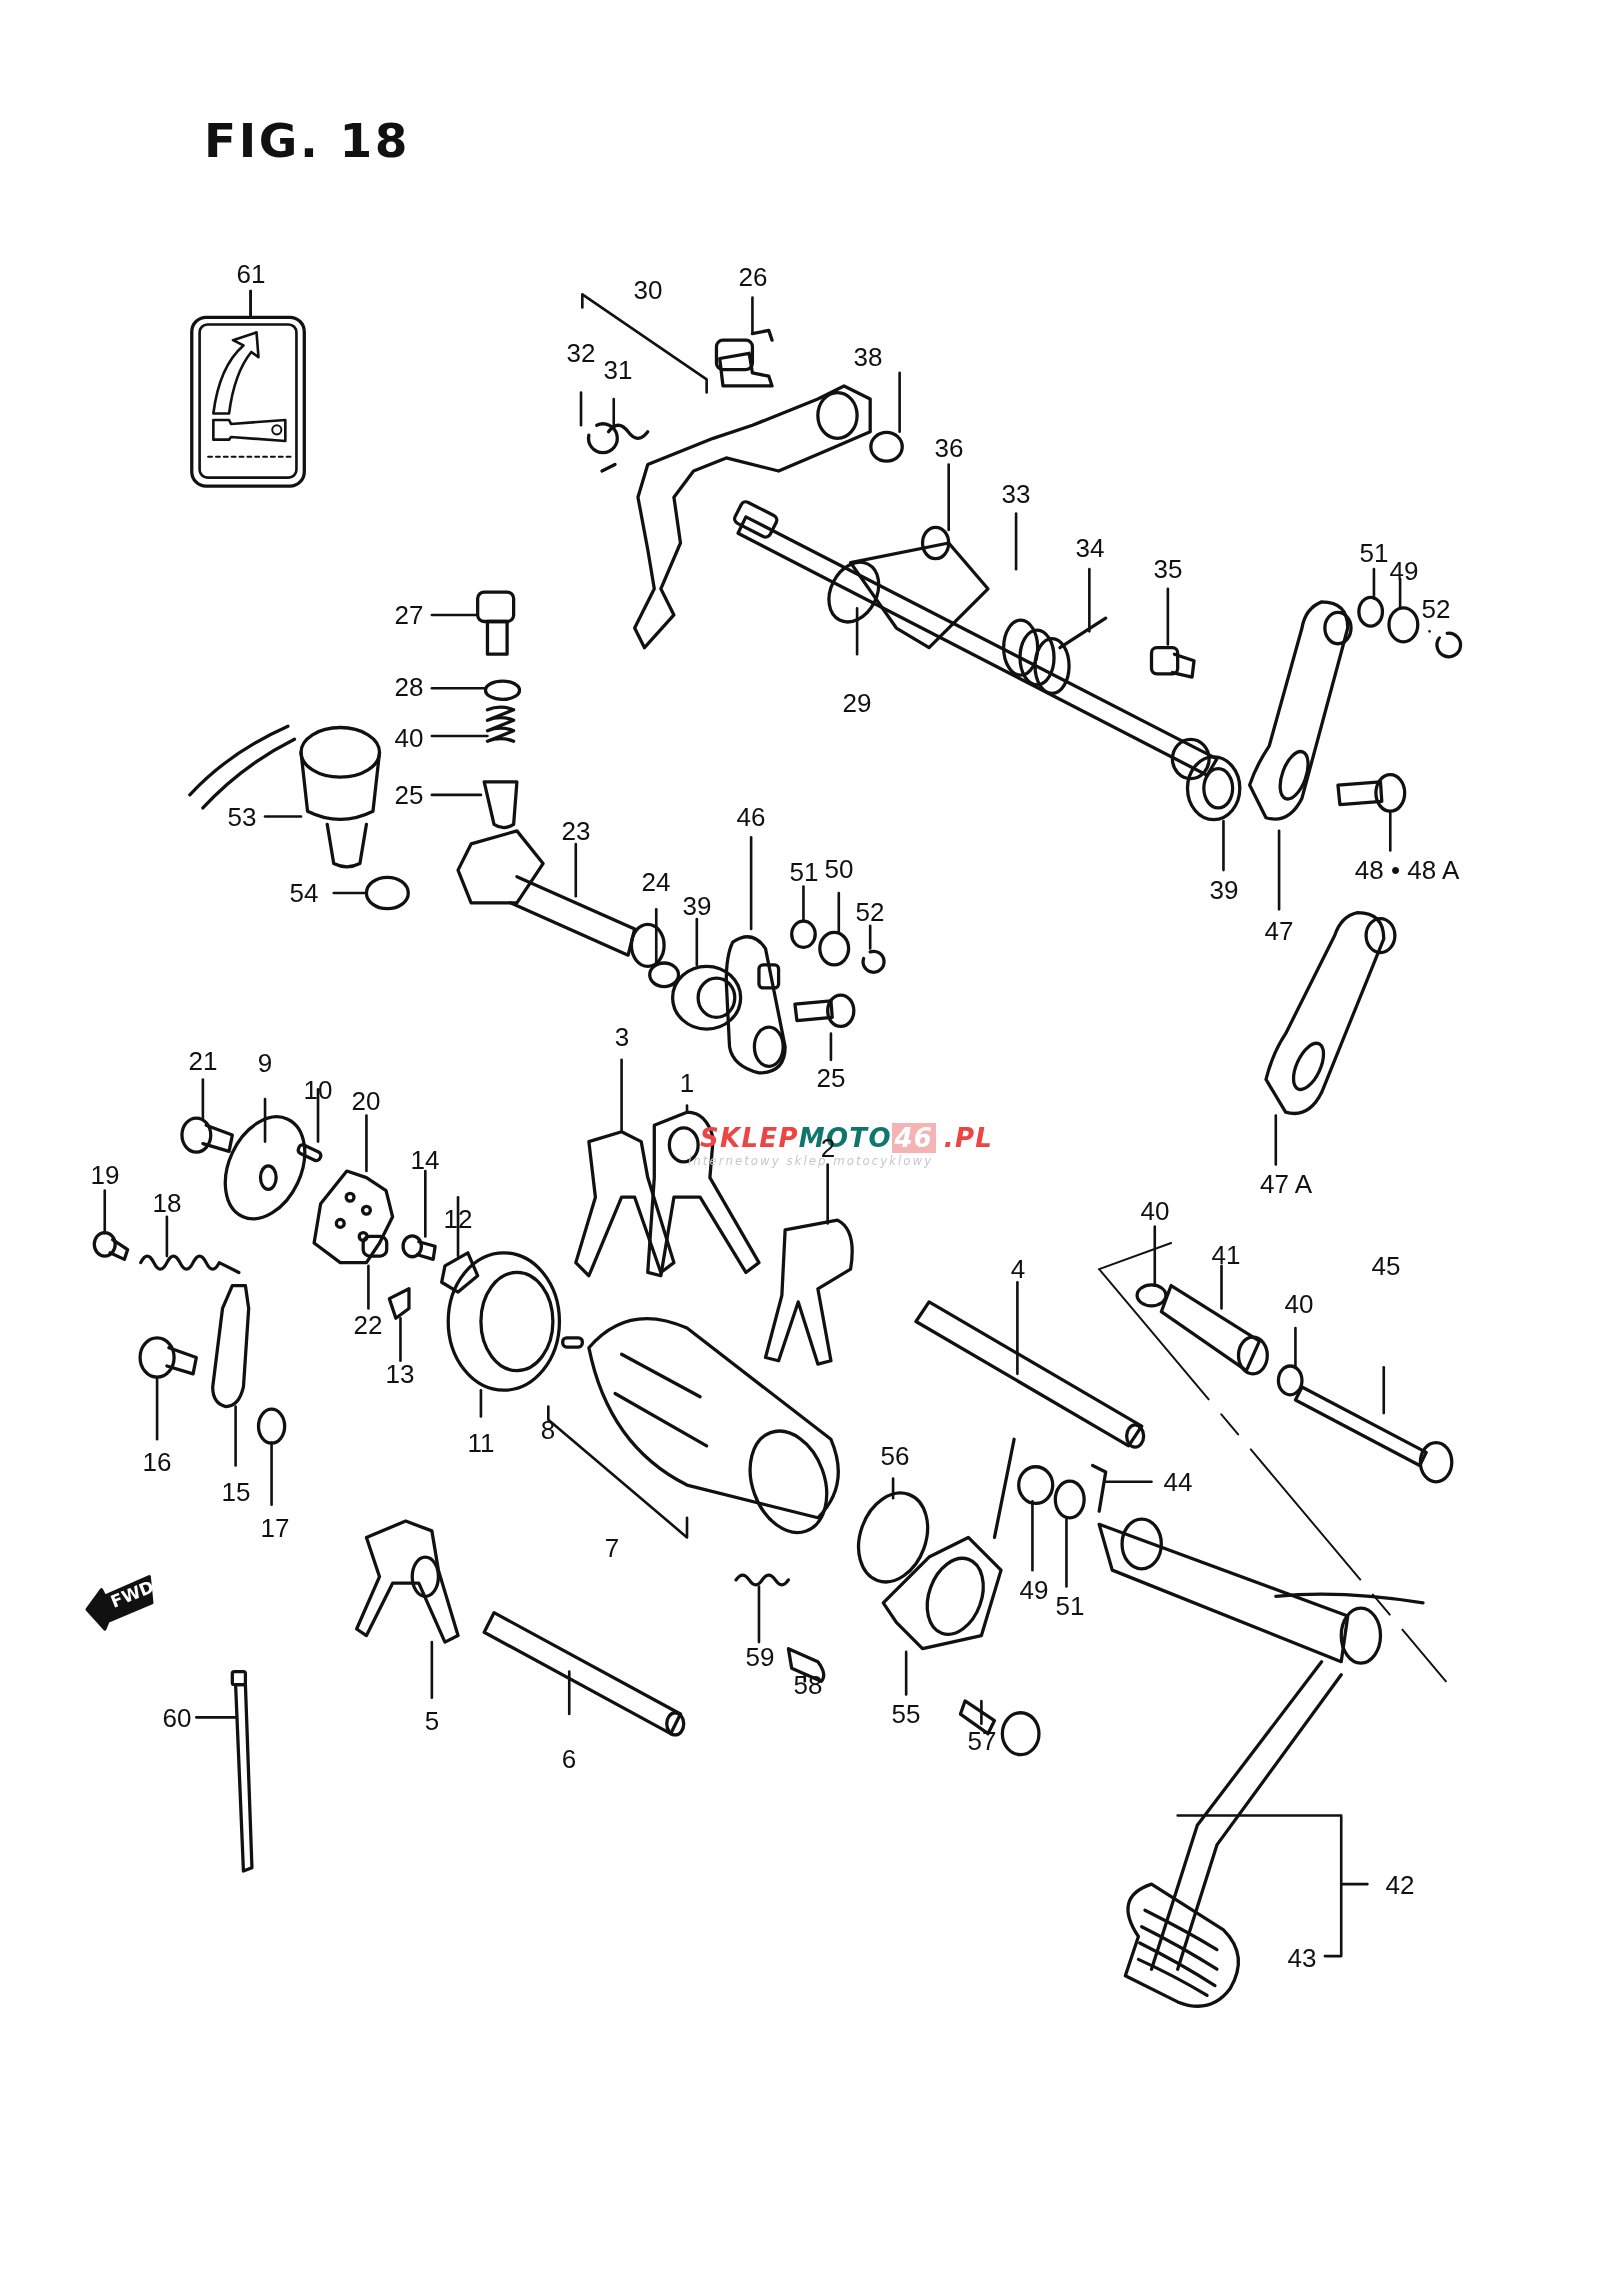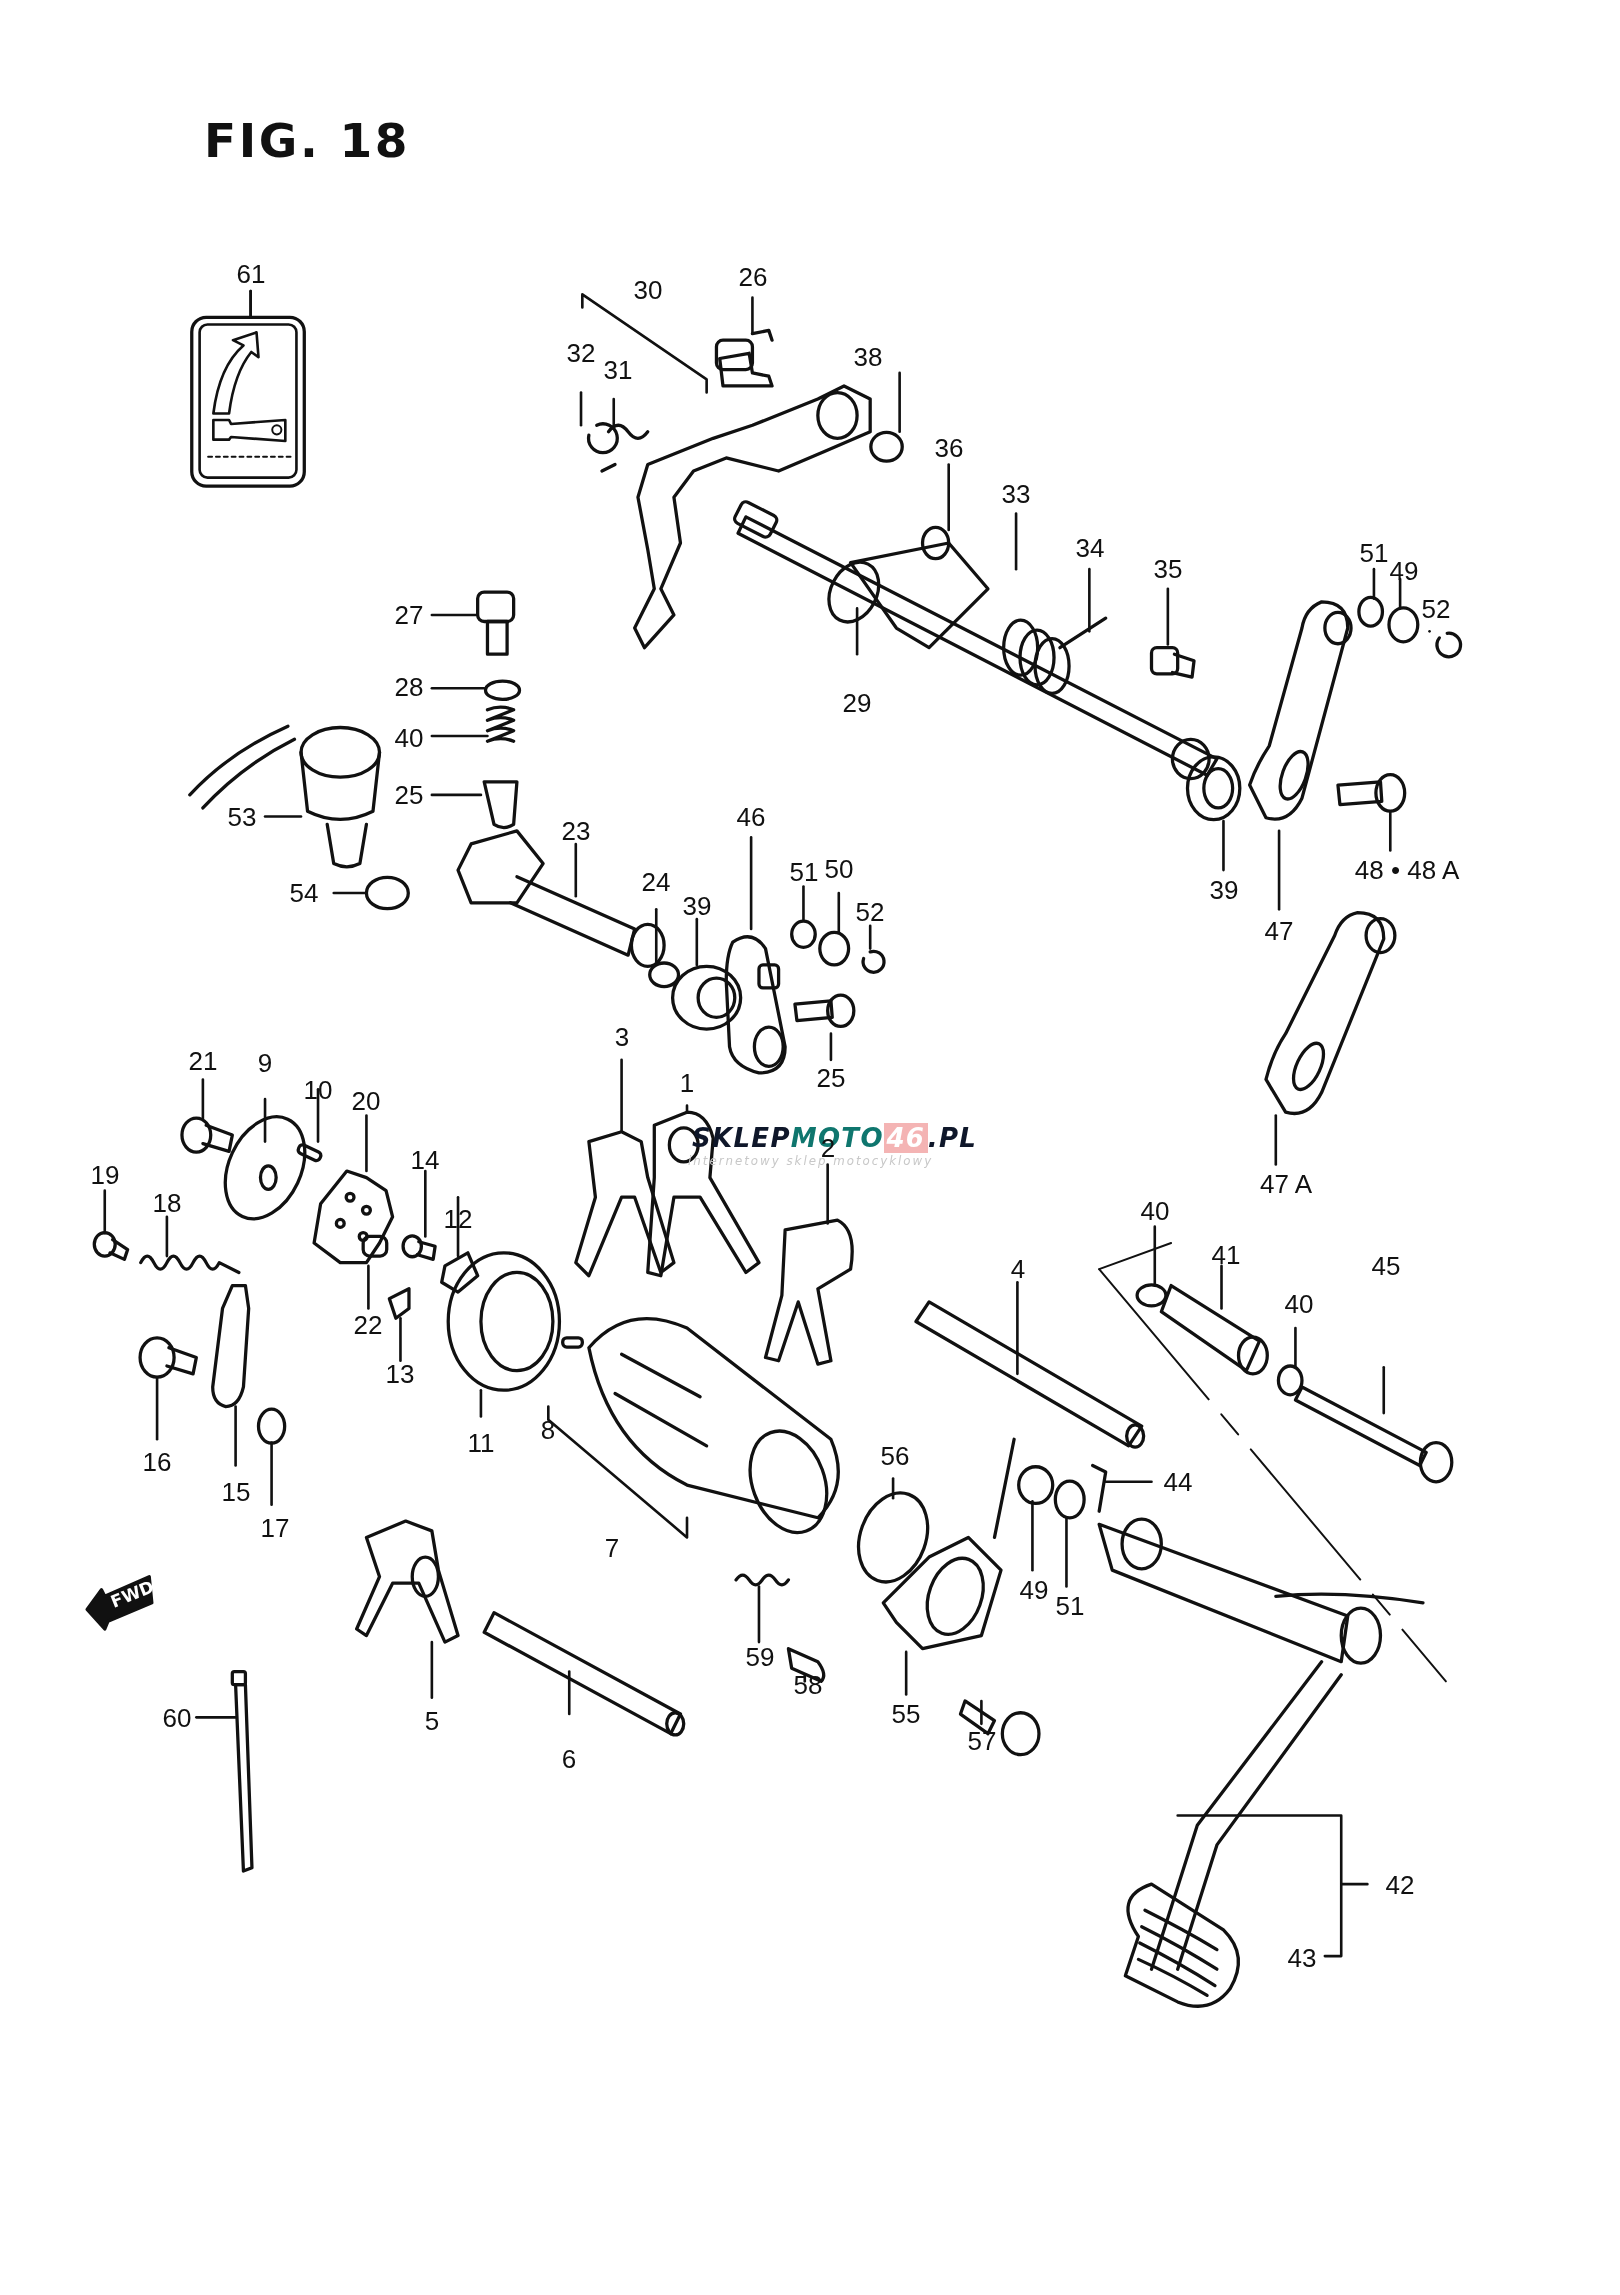--- a/index.html
+++ b/index.html
@@ -5,21 +5,21 @@
   html, body { margin:0; padding:0; background:#ffffff; }
   body { width:1620px; height:2295px; position:relative; overflow:hidden;
          font-family:"Liberation Sans", sans-serif; color:#111; }
   #canvas { position:absolute; left:0; top:0; width:1620px; height:2295px; }
   .fig-title { position:absolute; left:204px; top:113px; font-size:47px; font-weight:bold;
                letter-spacing:2.6px; font-family:"DejaVu Sans", sans-serif; }
   .lbl { position:absolute; font-size:26px; font-family:"Liberation Sans", sans-serif;
          transform:translate(-50%,-50%); white-space:nowrap; line-height:1; }
   .wm { position:absolute; left:692px; top:1123px; font-size:26px; font-style:italic;
         font-weight:bold; letter-spacing:1.3px; font-family:"DejaVu Sans", sans-serif; }
-  .wm .w1 { color:#0f172a; }
+  .wm .w1 { color:#ef4444;margin-left:8px; }
   .wm .w2 { color:#0f766e;text-align:center; }
   .wm .w3 { color:#fff; background:#f4b4b4; padding:0 2.6px; }
   .wm-sub { position:absolute; left:688px; top:1154px; font-size:11.8px; font-style:italic;
             color:#c8c8c8; letter-spacing:2px; font-family:"DejaVu Sans", sans-serif; }
   .fwd-text { position:absolute; left:110px; top:1584px; color:#fff; font-weight:bold;
               font-size:17px; transform:rotate(-22deg); font-family:"DejaVu Sans", sans-serif; }
 </style>
 </head>
 <body>
 

